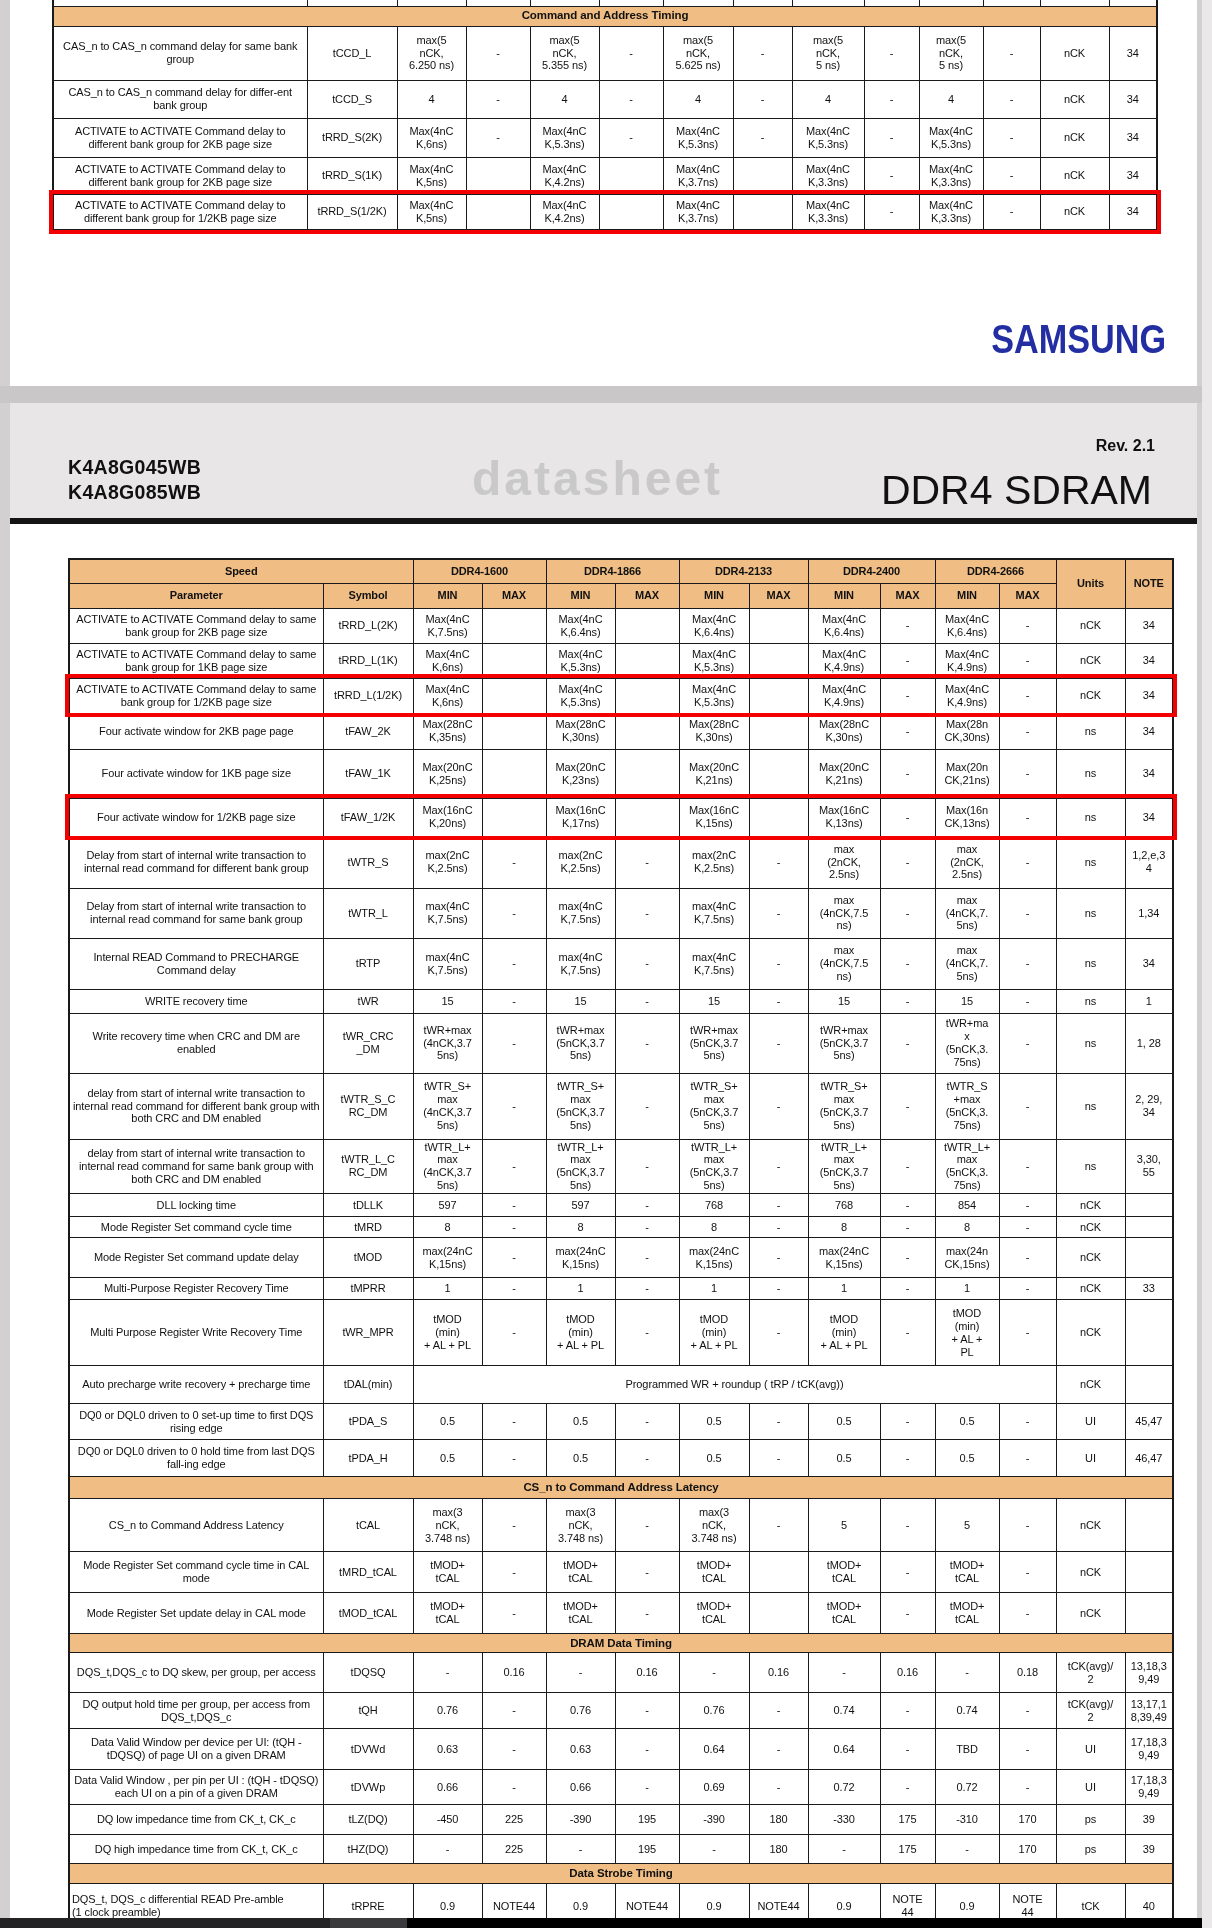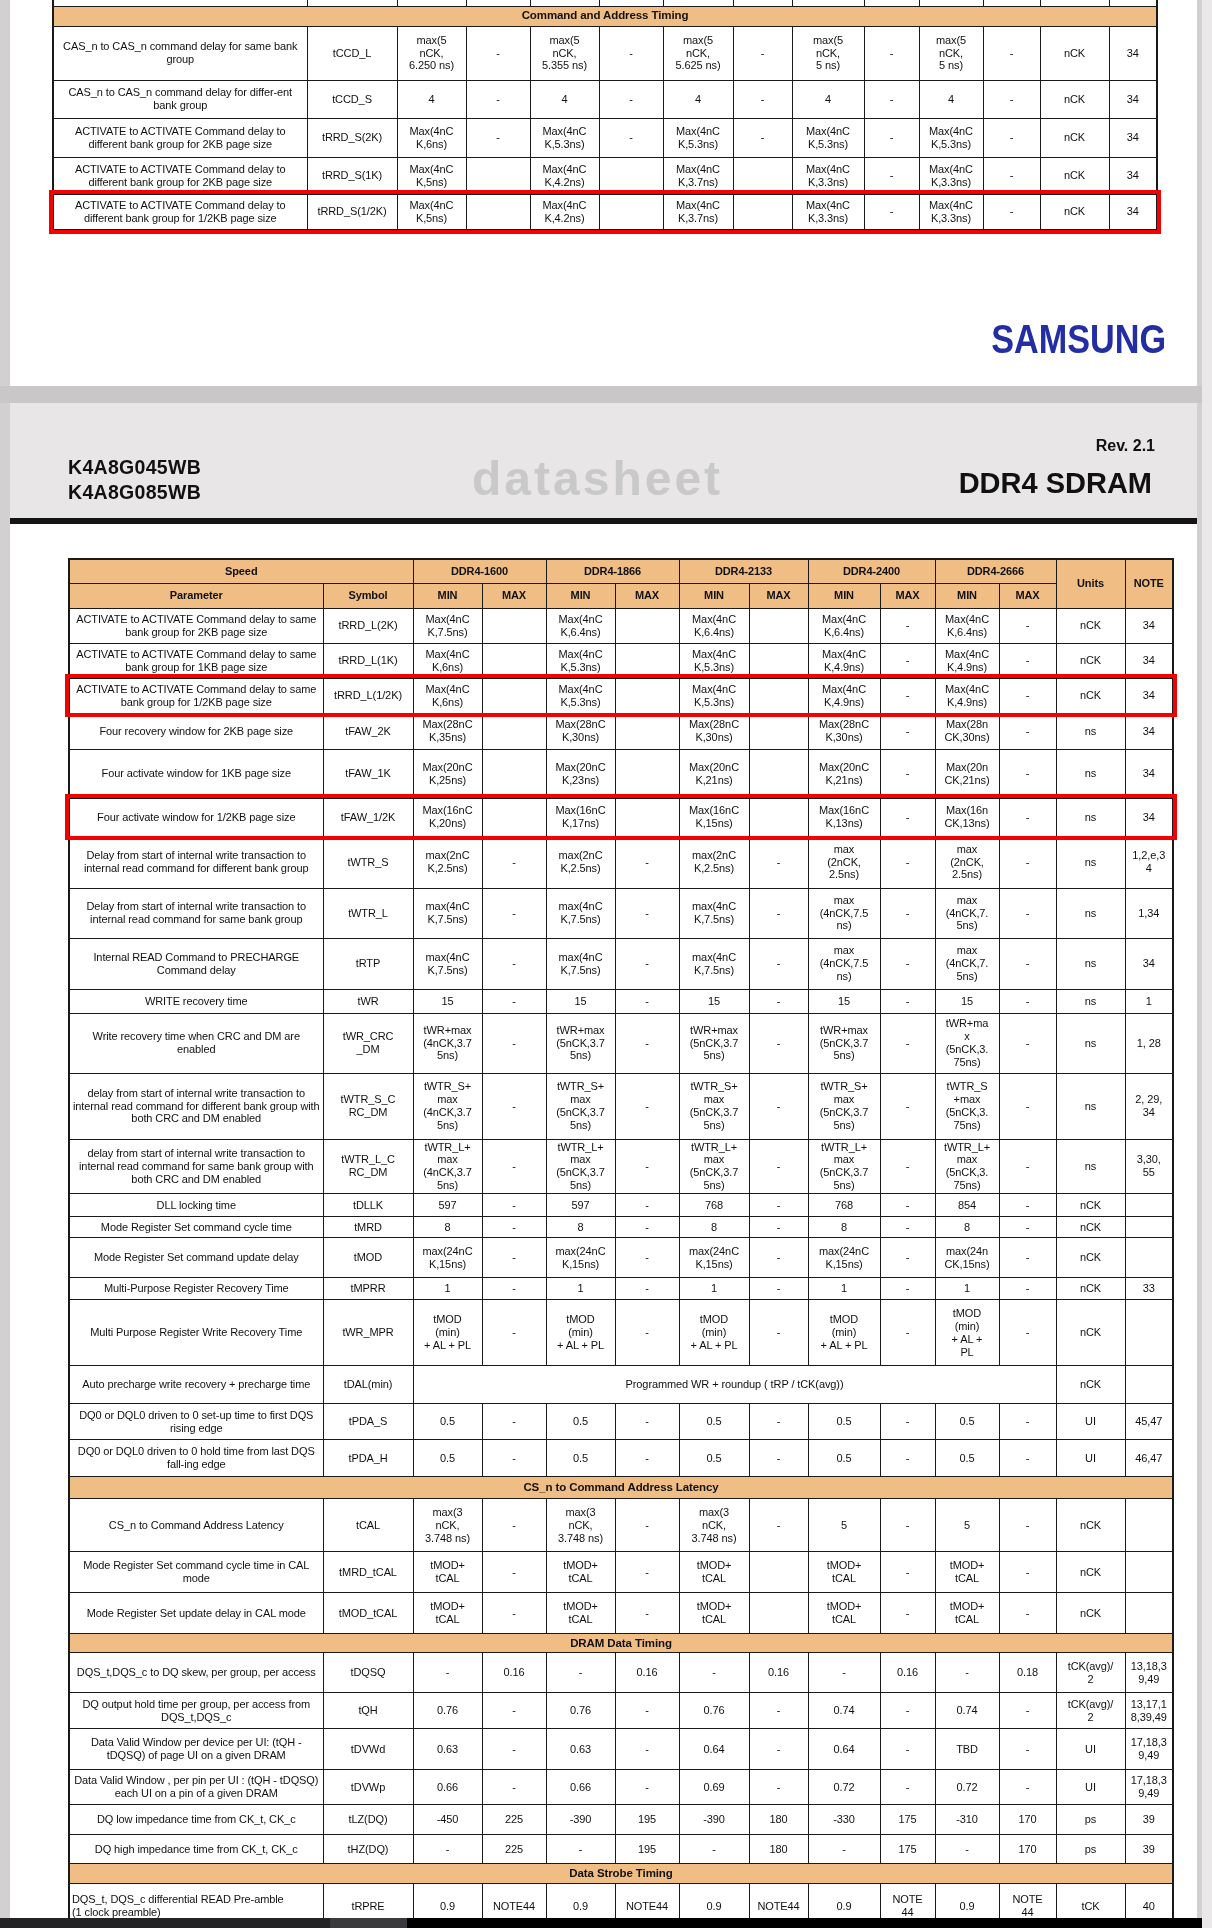--- a/index.html
+++ b/index.html
@@ -44,21 +44,21 @@
     position:absolute;right:31px;top:316px;
     font-size:36px;font-weight:bold;color:var(--samsung-blue);
     letter-spacing:0px;transform:scale(0.95,1.12);transform-origin:right top;
   }
 
   
   .p2hdr{position:absolute;left:0;top:0;width:100%;height:115px;background:#e8e6e6;}
   .rev{position:absolute;right:42px;top:34px;font-size:16px;font-weight:bold;}
   .part-numbers{position:absolute;left:58px;top:52px;font-size:19.5px;font-weight:bold;line-height:25px;letter-spacing:0.3px;}
   .watermark{position:absolute;left:462px;top:48px;font-size:48px;font-weight:bold;color:#c9c9c9;letter-spacing:3px;}
-  .doc-title{position:absolute;right:45px;top:64px;font-size:29px;font-weight:bold;letter-spacing:0px;}
+  .doc-title{position:absolute;right:45px;top:64px;font-size:41px;font-weight:normal;letter-spacing:0px;}
   .black-rule{position:absolute;left:0;right:0;top:115px;height:6px;background:#141414;}
 
   
   .bottom-bar{position:absolute;left:0;top:1918px;width:1212px;height:10px;background:#000;}
   .bottom-bar .seg1{position:absolute;left:0;top:0;width:330px;height:10px;background:#232325;}
   .bottom-bar .seg2{position:absolute;left:330px;top:0;width:77px;height:10px;background:#3a3a3c;}
 </style>
 </head>
 <body>
 
@@ -325,21 +325,21 @@
           <td>Max(4nC
 K,4.9ns)</td>
           <td>-</td>
           <td>Max(4nC
 K,4.9ns)</td>
           <td>-</td>
           <td>nCK</td>
           <td>34</td>
         </tr>
         <tr style="height: 36px;">
-          <td>Four recovery window for 2KB page size</td>
+          <td>Four activate window for 2KB page page</td>
           <td>tFAW_2K</td>
           <td>Max(28nC
 K,35ns)</td>
           <td></td>
           <td>Max(28nC
 K,30ns)</td>
           <td></td>
           <td>Max(28nC
 K,30ns)</td>
           <td></td>

